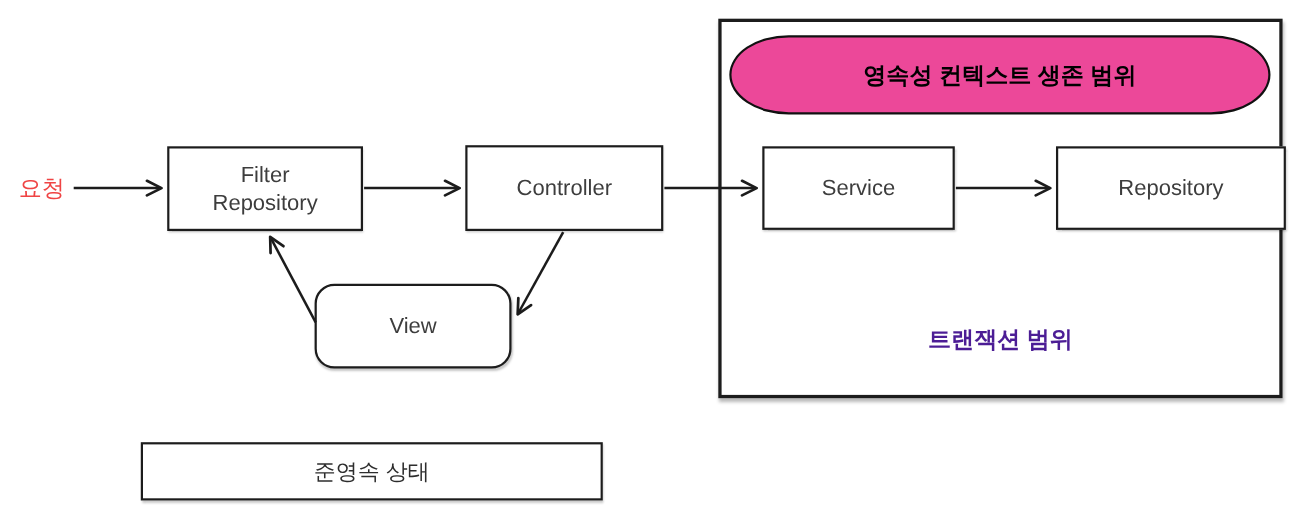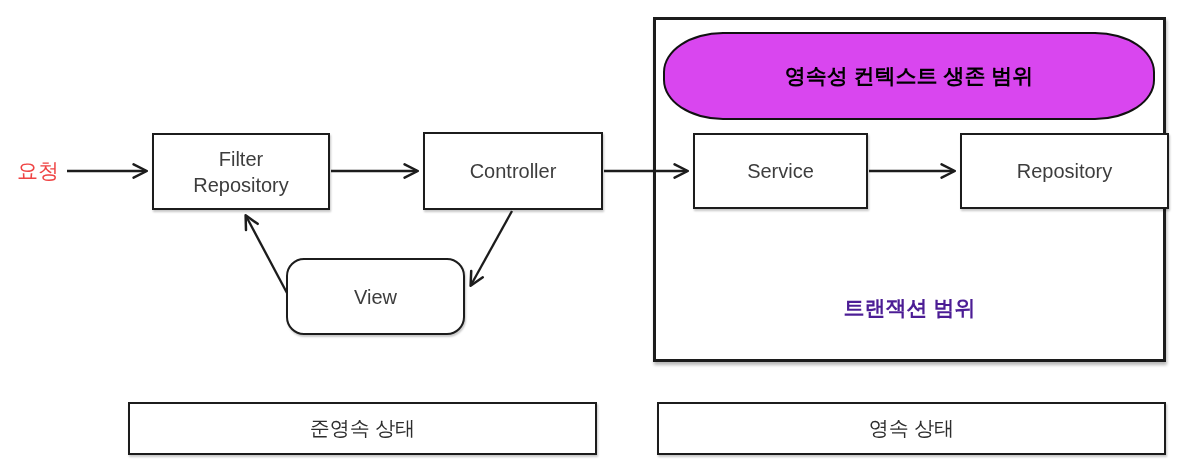--- a/index.html
+++ b/index.html
@@ -57,24 +57,24 @@
     left: 653px; top: 17px;
     width: 513px; height: 345px;
     background: #ffffff;
     border: 3px solid #1c1c1c;
     box-shadow: 1px 3px 3px rgba(0,0,0,0.28);
     z-index: 1;
   }
   .stadium {
     position: absolute;
     left: 7px; top: 12px;          
-    width: 492px; height: 88px;
+    width: 492px; height: 72px;
     border: 2.5px solid #111111;
     border-radius: 60px / 40px;
-    background: #d946ef;
+    background: #ec4899;
     display: flex;
     align-items: center;
     justify-content: center;
     font-size: 21px;
     font-weight: bold;
     color: #000000;
   }
   .transaction-label {
     position: absolute;
     left: 0; top: 274px;           
@@ -89,21 +89,21 @@
     background: #ffffff;
     border: 2.5px solid #1c1c1c;
     display: flex;
     align-items: center;
     justify-content: center;
     font-size: 20px;
     color: #2d2d2d;
     box-shadow: 1px 2px 2px rgba(0,0,0,0.22);
     z-index: 2;
   }
-  .state-detached   { left: 128px; top: 402px; width: 469px; height: 53px; }
+  .state-detached   { left: 128px; top: 402px; width: 420px; height: 53px; }
   .state-persistent { left: 657px; top: 402px; width: 509px; height: 53px; }
 </style>
 </head>
 <body>
 
 <div class="canvas">
 
   <svg class="arrows-layer" viewBox="0 0 1182 468" xmlns="http://www.w3.org/2000/svg">
     <defs>
       <marker id="arrowhead" viewBox="0 0 10 10" refX="8.5" refY="5" markerWidth="7.2" markerHeight="7.2" orient="auto-start-reverse">
@@ -144,17 +144,14 @@
     <span>Service</span>
   </div>
 
   <div class="node node-repository">
     <span>Repository</span>
   </div>
 
   <div class="state-box state-detached">
     <span>준영속 상태</span>
   </div>
-  <div class="state-box state-persistent">
-    <span>영속 상태</span>
-  </div>
 
 </div>
 
 </body></html>

